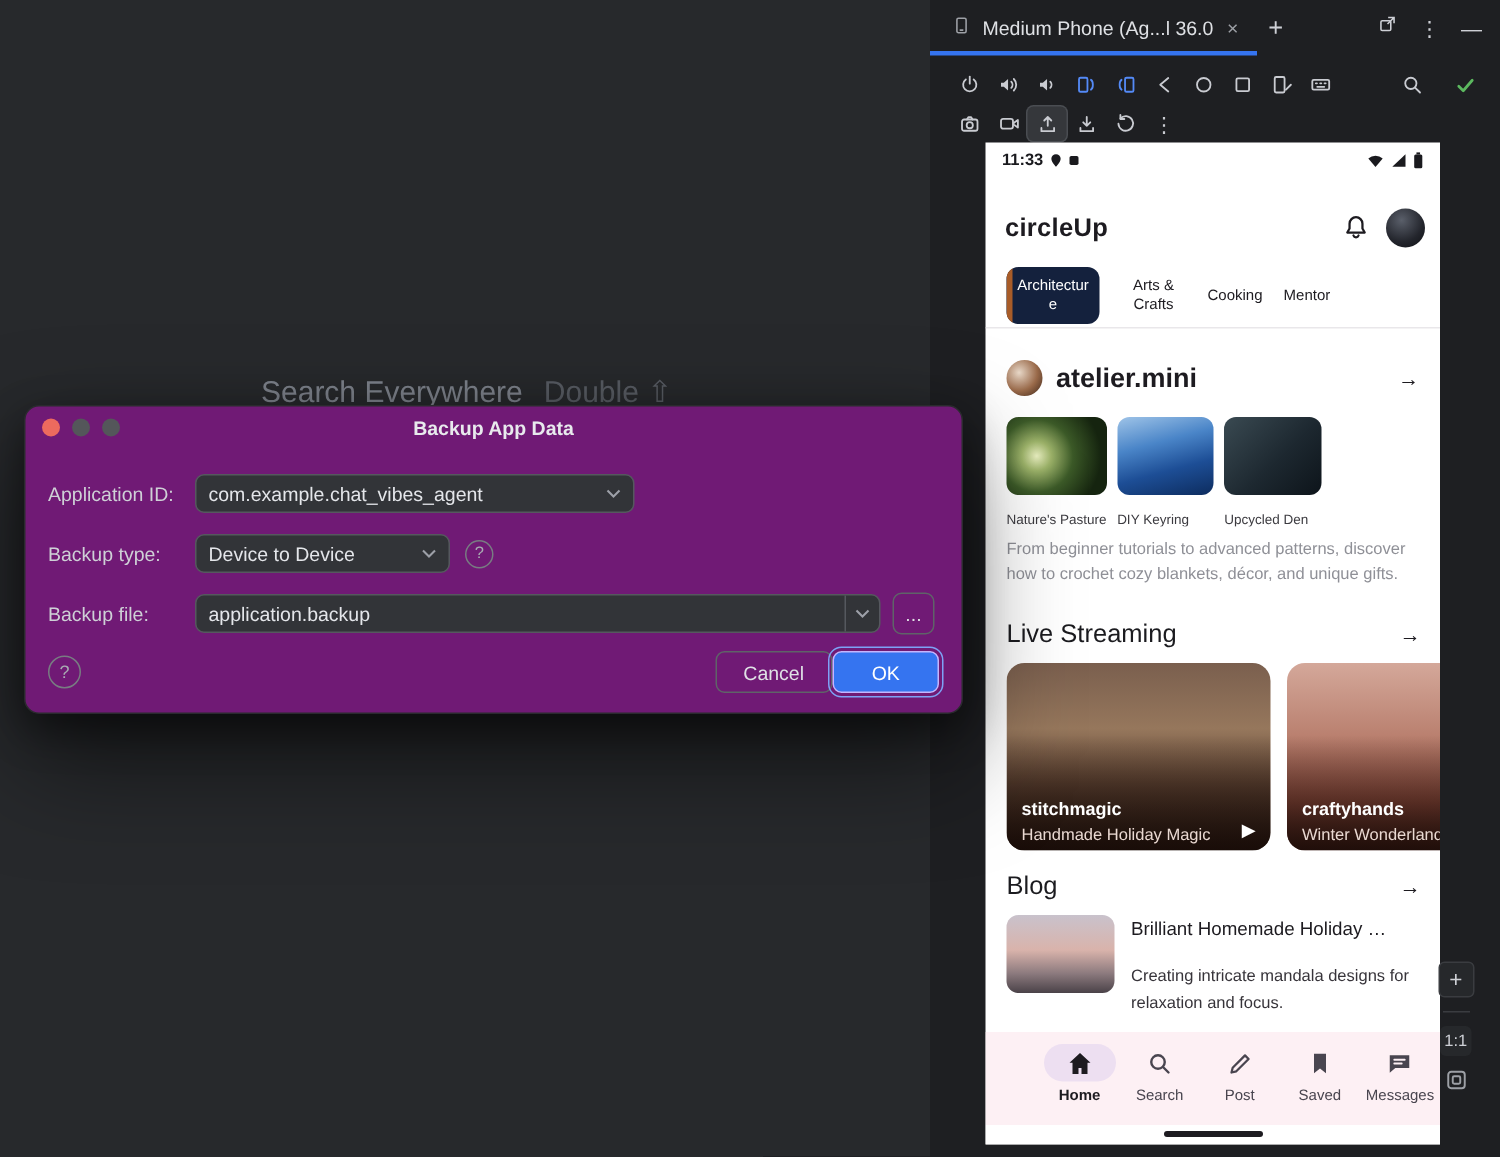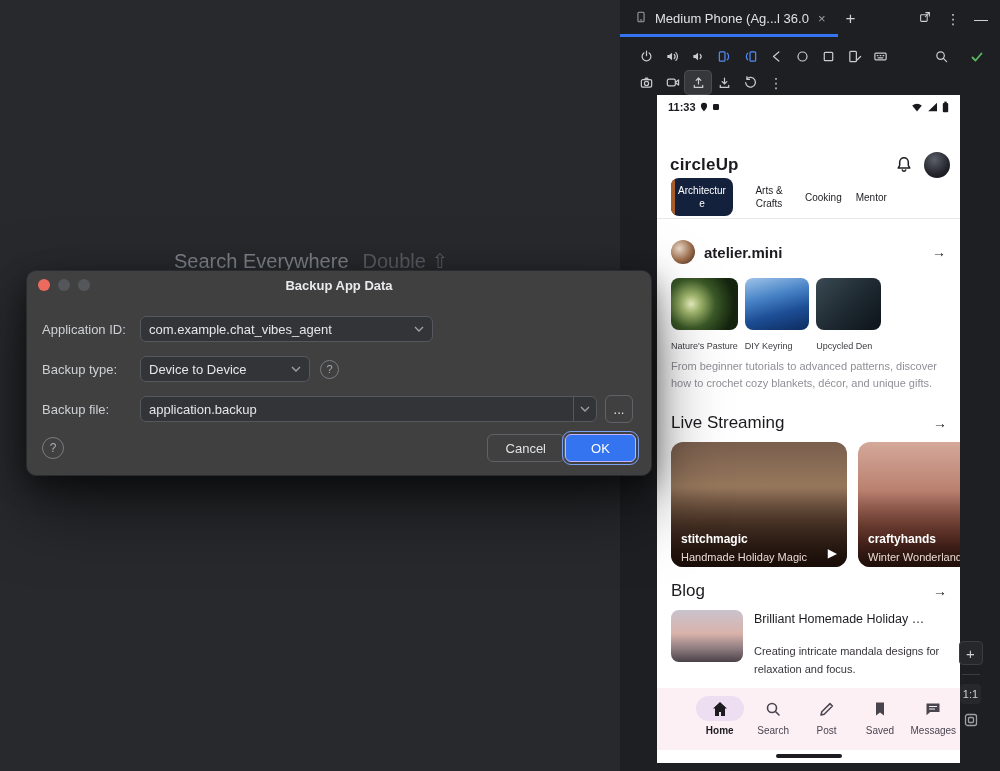--- a/index.html
+++ b/index.html
@@ -29,39 +29,39 @@
   .tbtn.selected{background:#35373b;box-shadow:0 0 0 1px #4a4d52;}
   .tbtn .glyph{color:#c9cbd1;font-size:14px;line-height:1;}
   .grp-right{margin-left:auto;display:flex;gap:10px;padding-right:2px;}
 
   
   .phone{position:absolute;left:37px;top:95px;width:303px;height:668px;background:#ffffff;color:#1d1b20;overflow:hidden;}
   .status{position:absolute;top:0;left:0;right:0;height:24px;display:flex;align-items:center;padding:0 11px;
           font-size:11px;font-weight:bold;color:#1a1a1e;gap:20px;}
   .status .lft{display:flex;align-items:center;gap:4px;}
   .status .rgt{margin-left:auto;display:flex;align-items:center;gap:4px;}
-  .appbar{position:absolute;top:54px;left:13px;right:10px;height:32px;display:flex;align-items:center;}
+  .appbar{position:absolute;top:41px;left:13px;right:10px;height:32px;display:flex;align-items:center;}
   .app-title{font-size:17px;font-weight:bold;letter-spacing:.2px;}
   .appbar .rgt{margin-left:auto;display:flex;align-items:center;gap:10px;}
   .avatar{width:26px;height:26px;border-radius:50%;
           background:radial-gradient(circle at 40% 30%,#5a5f6a,#23252c 60%,#0e0f13);}
 
   .tabs{position:absolute;top:82px;left:14px;right:0;height:40px;display:flex;align-items:center;gap:14px;}
   .tab-chip{position:relative;width:62px;height:38px;background:#14213d;border-radius:8px;color:#fff;
             font-size:10px;line-height:1.3;display:flex;align-items:center;justify-content:center;text-align:center;
             word-break:break-all;overflow:hidden;padding:0 6px;box-sizing:border-box;}
   .tab-chip::before{content:"";position:absolute;left:0;top:0;bottom:0;width:4px;background:#a85c28;}
   .tab-plain{font-size:10px;line-height:1.3;text-align:center;color:#1d1b20;}
   .tab-plain.wrap{width:44px;}
   .tabs-divider{position:absolute;top:123px;left:0;right:0;height:1px;background:#e9e7ea;}
 
   .creator{position:absolute;top:143px;left:14px;right:14px;height:28px;display:flex;align-items:center;gap:9px;}
   .creator-avatar{width:24px;height:24px;border-radius:50%;
           background:radial-gradient(circle at 35% 35%,#e8d8c8,#9a6a4a 55%,#3a2418);}
-  .creator-name{font-size:15px;font-weight:bold;}
+  .creator-name{font-size:18px;font-weight:bold;}
   .row-arrow{margin-left:auto;font-size:14px;color:#1d1b20;}
 
   .gallery{position:absolute;top:183px;left:14px;right:8px;display:grid;grid-template-columns:repeat(4,1fr);gap:7px;}
   .gcard .img{height:52px;border-radius:8px;}
   .gcard .lbl{margin-top:11px;font-size:9px;color:#3c3b40;white-space:nowrap;overflow:hidden;}
   .img.g1{background:radial-gradient(circle at 30% 50%,#e9efc0 0%,#9db36a 18%,#3c5a28 45%,#15240f 80%);}
   .img.g2{background:radial-gradient(circle at 50% 25%,#e8f5c8 0%,#8fc06a 30%,#3f7a38 60%,#1c3d1c 100%);}
   .img.g3{background:linear-gradient(165deg,#9fc4e8 0%,#4a85c8 35%,#1d4e96 65%,#0d2c5e 100%);}
   .img.g4{background:linear-gradient(135deg,#3a4a52 0%,#1d2830 55%,#0d141a 100%);}
 
@@ -103,21 +103,21 @@
   
   .zoomctl{position:absolute;left:338px;top:641px;width:25px;display:flex;flex-direction:column;align-items:center;color:#ced0d6;}
   .zbtn{width:22px;height:22px;border:1px solid #3a3c40;background:#26282b;border-radius:4px;
         display:flex;align-items:center;justify-content:center;font-size:15px;color:#ced0d6;}
   .zsep{width:18px;height:1px;background:#3a3c40;margin:9px 0;}
   .zratio{font-size:11px;background:#26282b;border-radius:4px;padding:4px 3px;}
   .zfit{margin-top:8px;}
   .zfit svg{display:block;stroke:#9da0a6;fill:none;stroke-width:1.3;}
 
   
-  .dialog{position:absolute;left:26px;top:270px;width:626px;height:206px;background:#404040;border-radius:10px;
+  .dialog{position:absolute;left:16px;top:270px;width:626px;height:206px;background:#701a75;border-radius:10px;
           border:1px solid #2a2b2e;box-shadow:0 30px 70px rgba(0,0,0,.55),0 10px 28px rgba(0,0,0,.45);
           z-index:10;color:#dfe1e5;font-size:13px;box-sizing:border-box;}
   .lights{position:absolute;left:11px;top:8px;display:flex;gap:8px;}
   .light{width:12px;height:12px;border-radius:50%;}
   .light.red{background:#ec6a5e;}
   .light.dim{background:#54565a;}
   .dlg-title{position:absolute;left:0;right:0;top:7px;text-align:center;font-weight:bold;color:#e8eaed;}
   .dlg-row{position:absolute;left:15px;right:15px;height:26px;display:flex;align-items:center;}
   .dlg-label{width:98px;color:#ced0d6;flex:none;}
   .field{height:26px;background:#323438;border:1px solid #55585e;border-radius:6px;display:flex;align-items:center;

